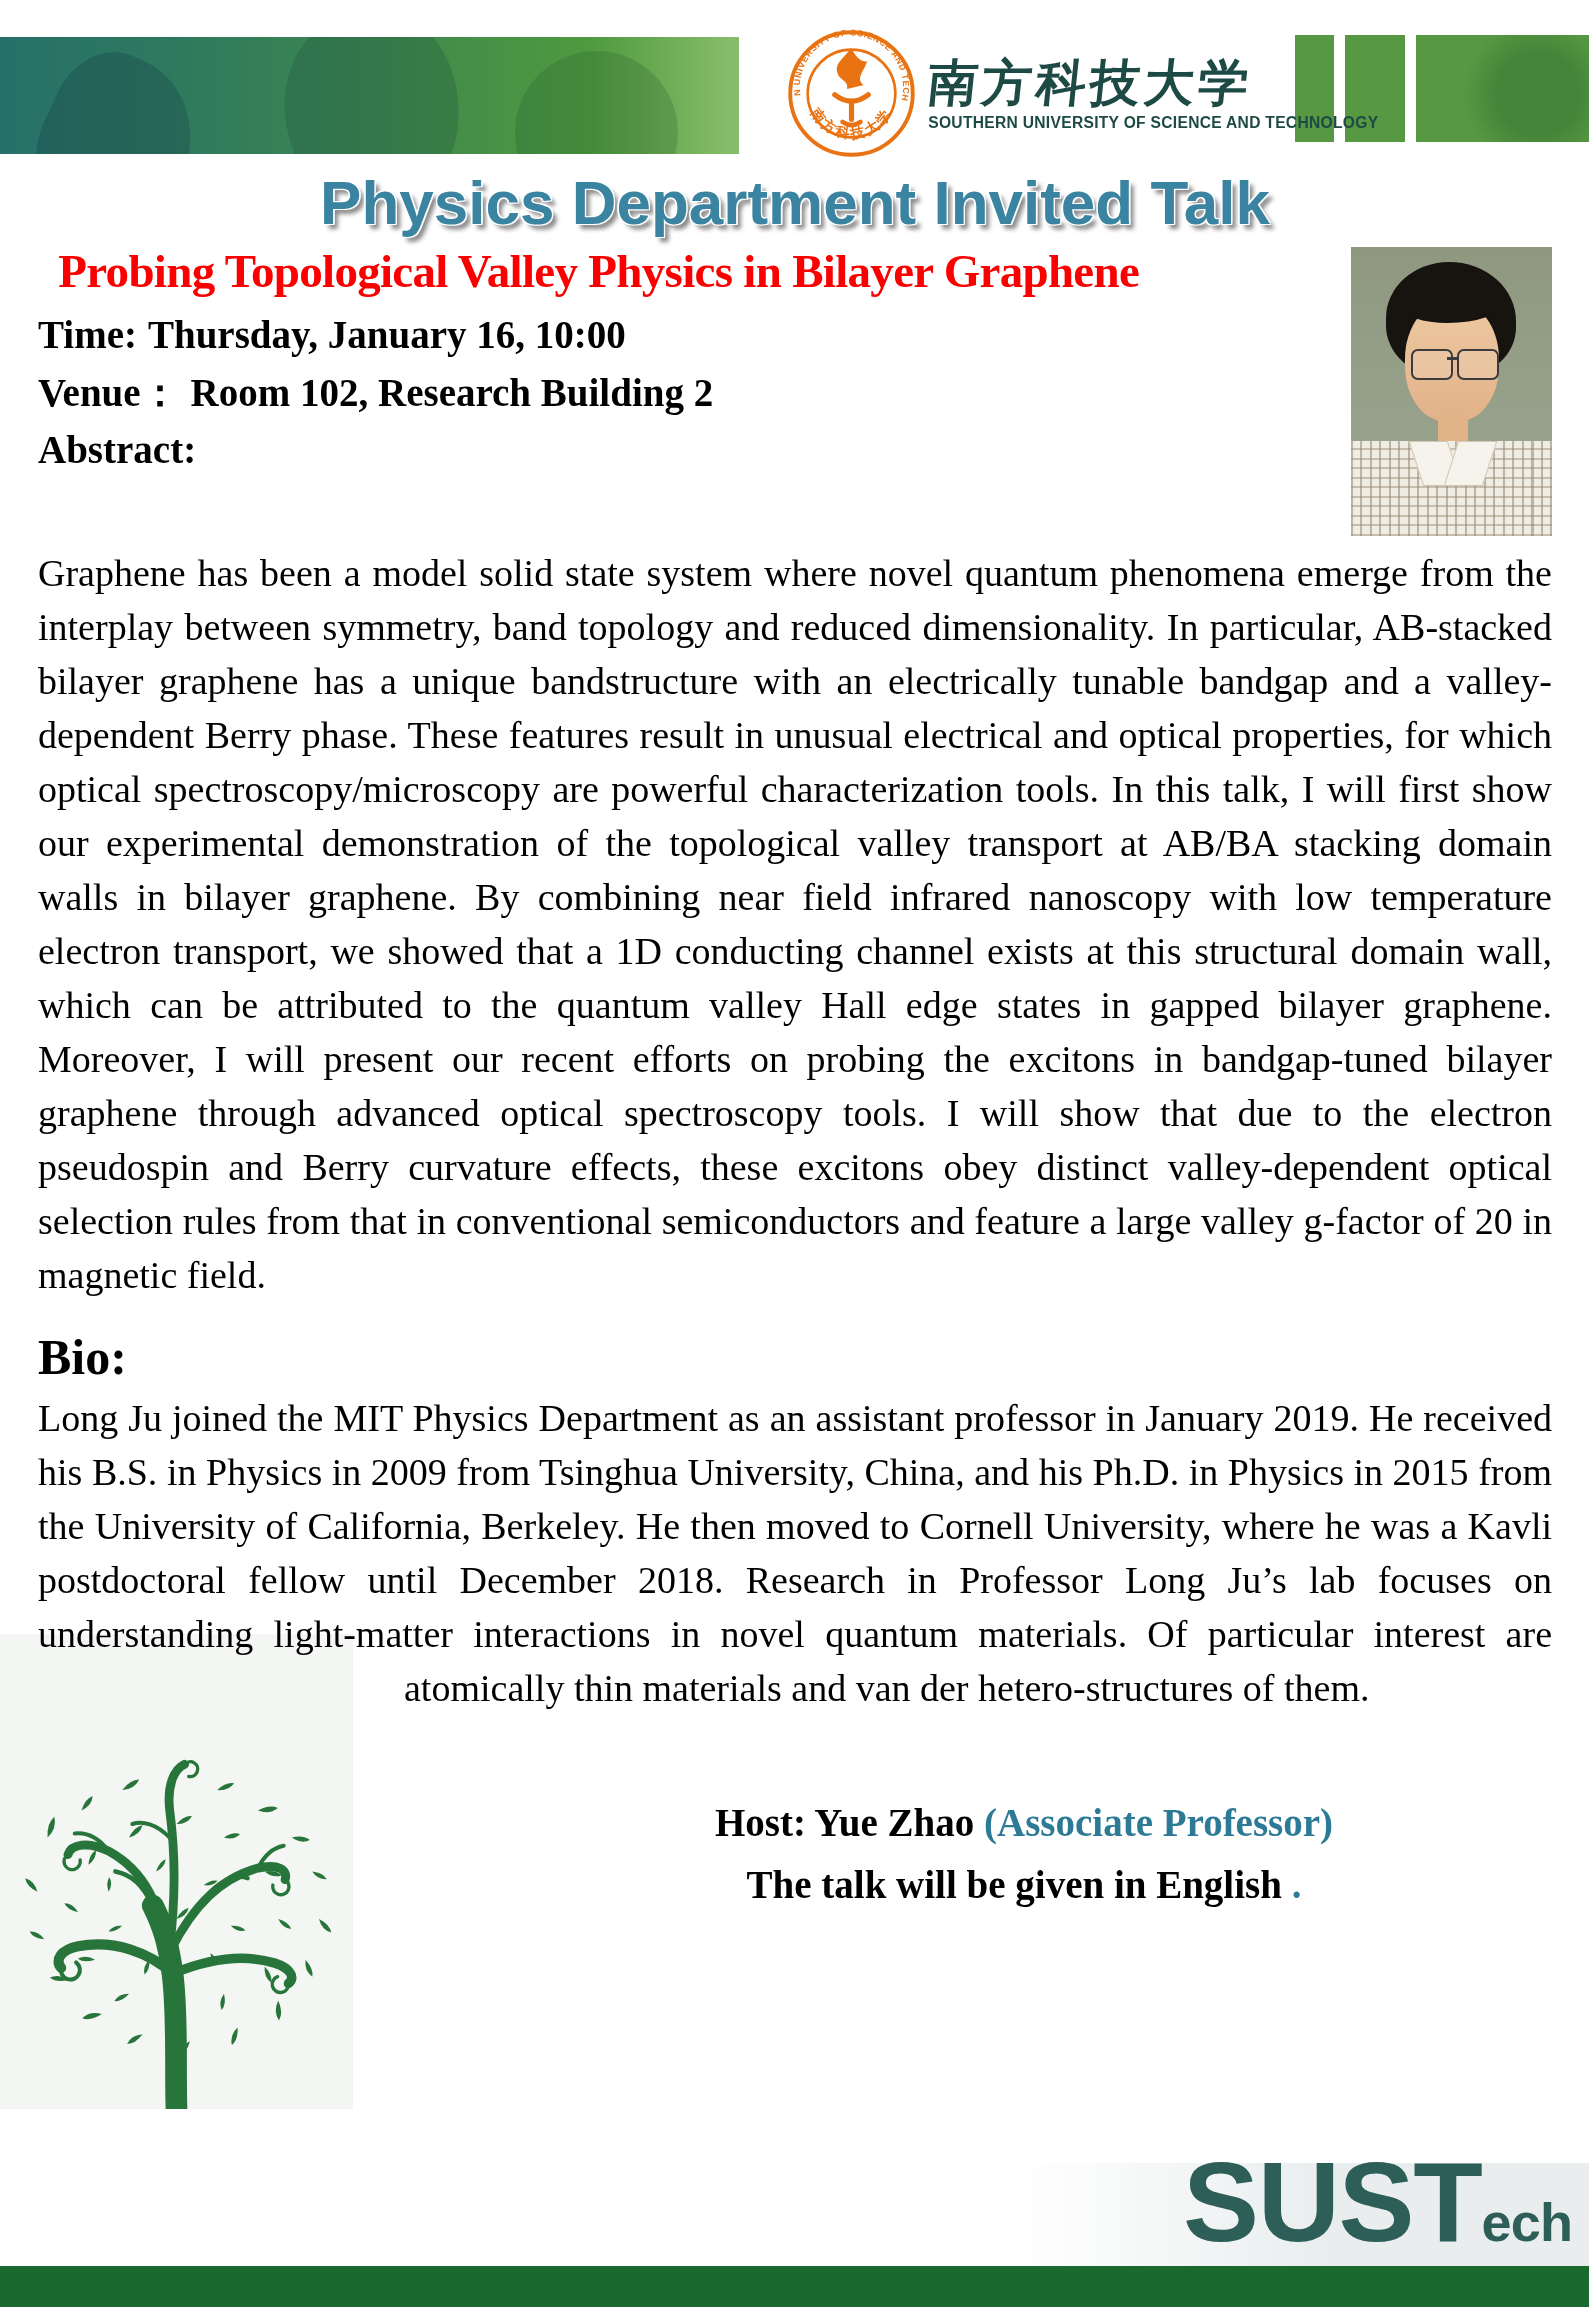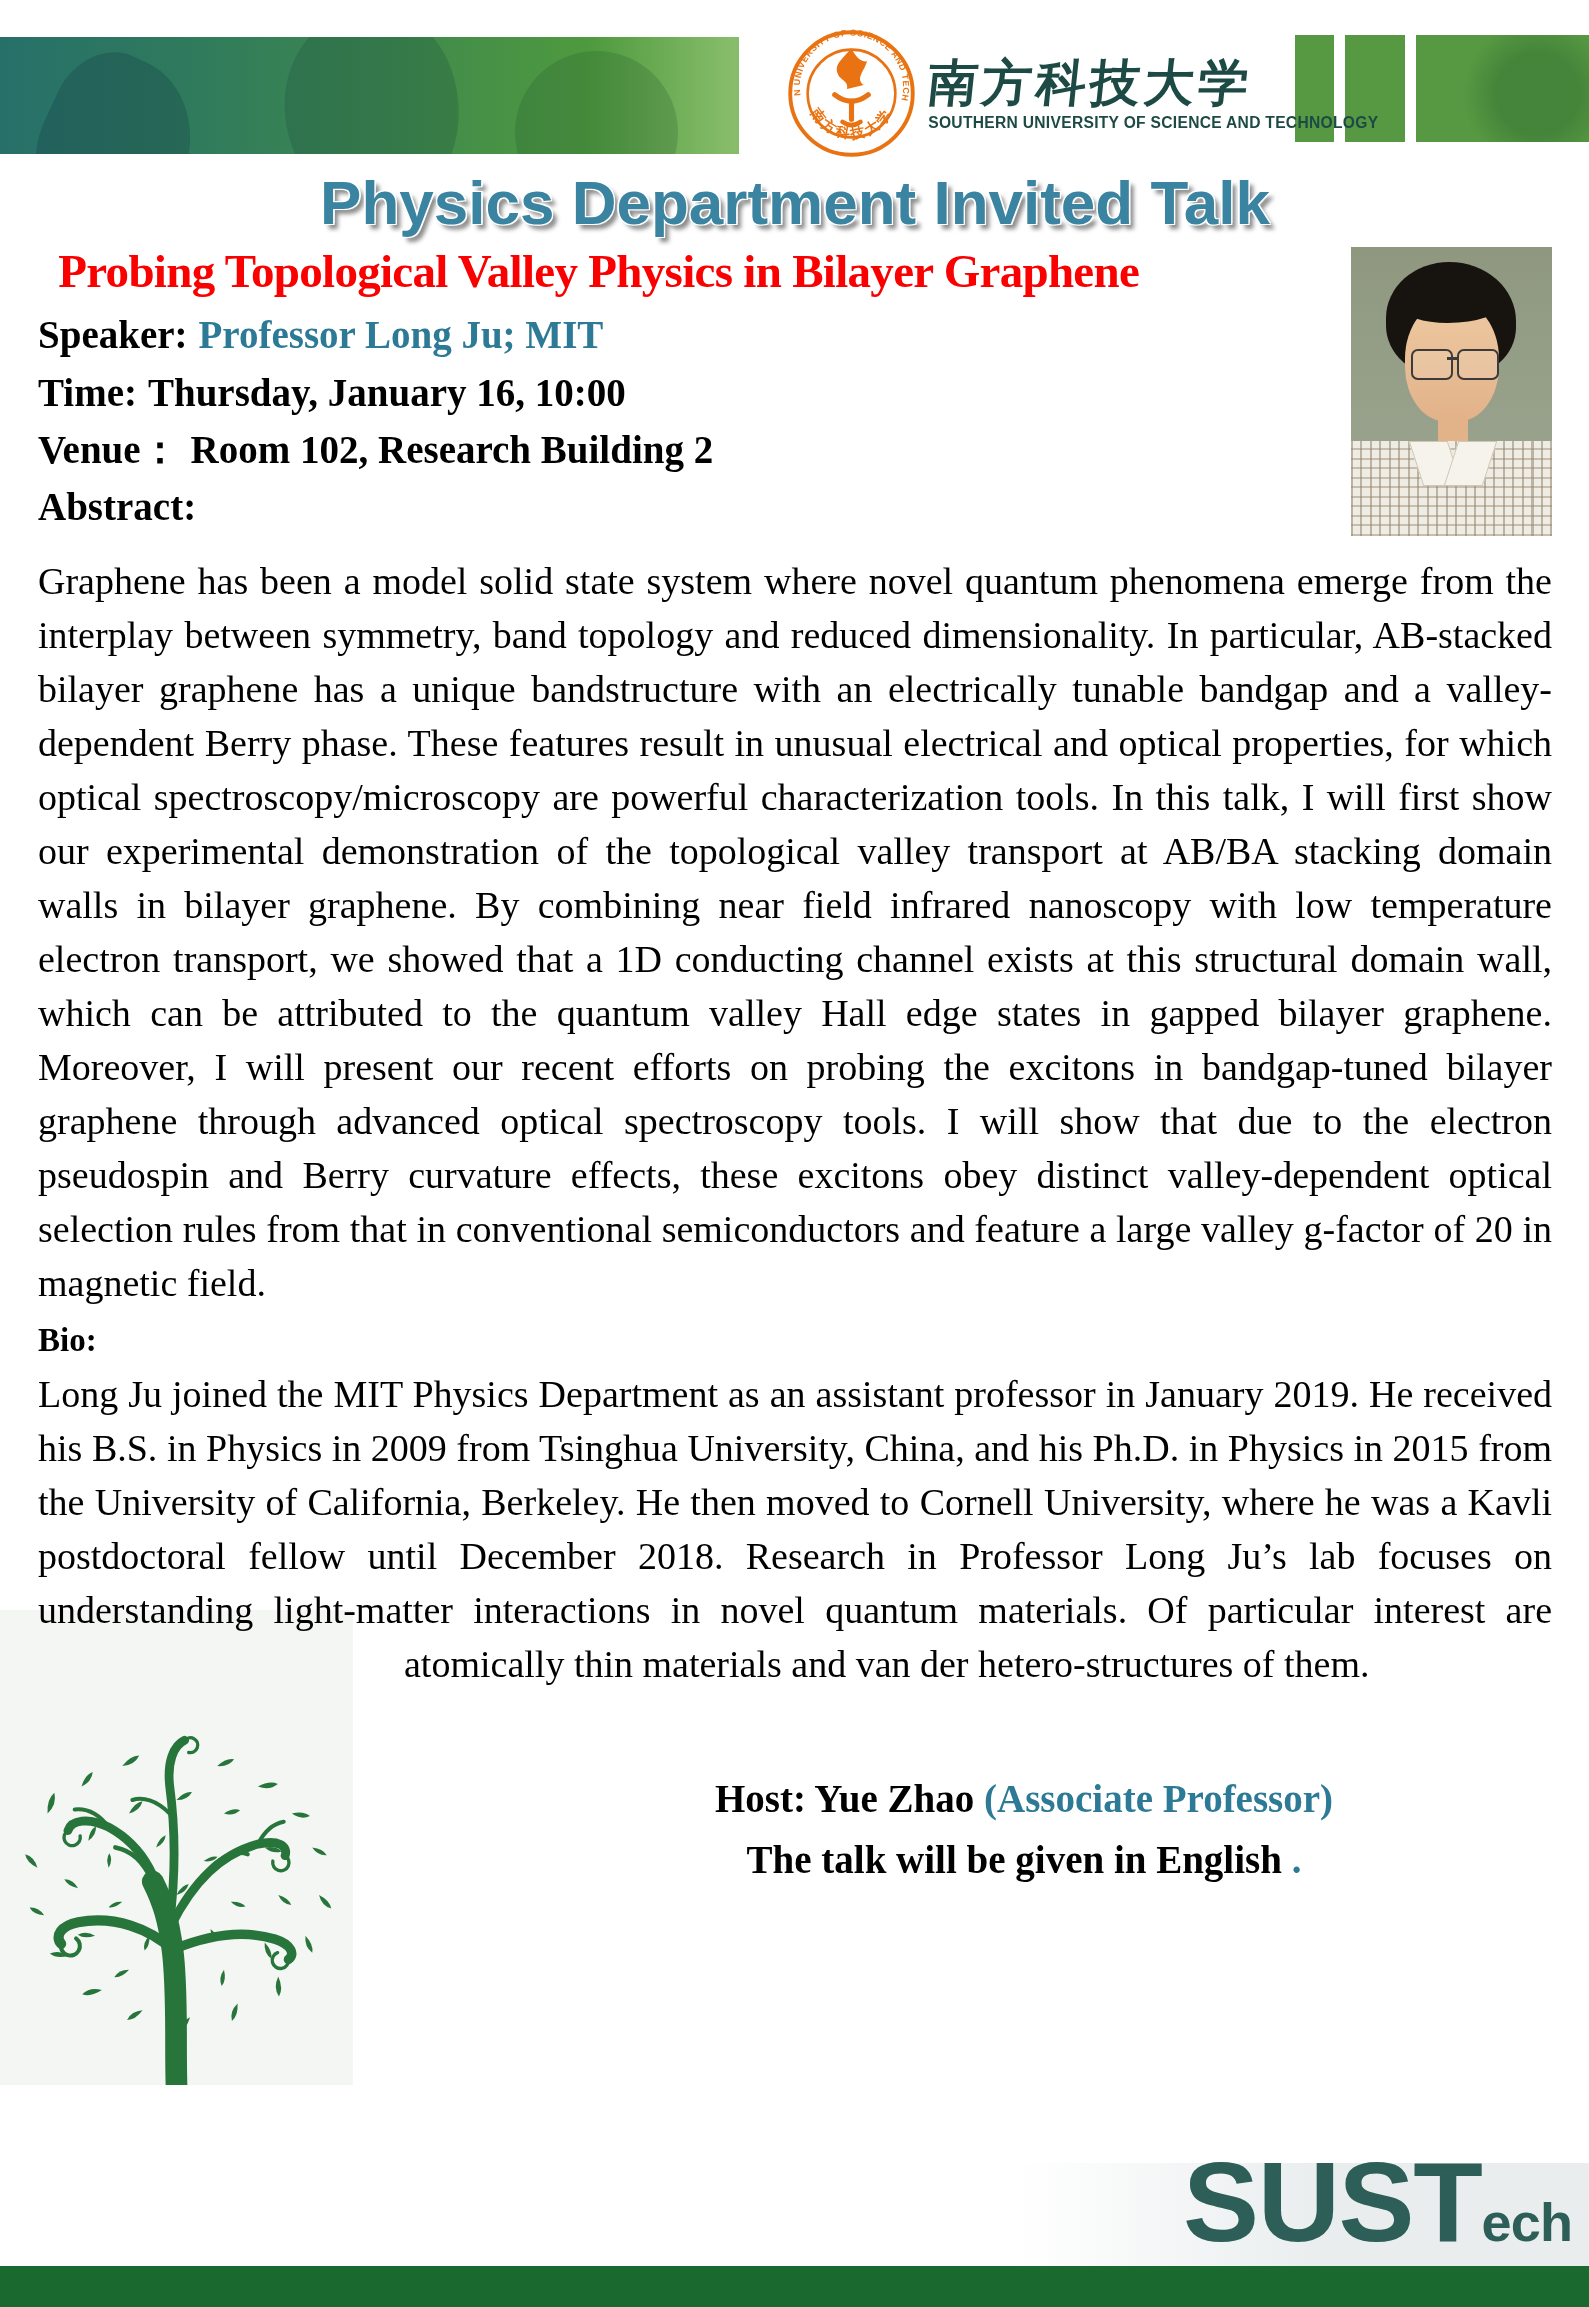--- a/index.html
+++ b/index.html
@@ -92,21 +92,21 @@
       repeating-linear-gradient(0deg, rgba(148,132,110,.45) 0 2px, rgba(0,0,0,0) 2px 9.5px),
       #efece4;}
   .photo .collar-l,.photo .collar-r{position:absolute; top:194px; width:37px; height:43px;
     background:#f6f3ec; border:1.4px solid #cfc6b4;}
   .photo .collar-l{left:65px; transform:skewX(18deg);}
   .photo .collar-r{left:100px; transform:skewX(-18deg);}
   
   .body-text{
     margin:9.5px 0 0 0; font-size:38px; line-height:54px; text-align:justify;
   }
-  .section-heading{margin:14px 0 0 0; font-size:33px; font-weight:bold; line-height:1.0;}
+  .section-heading{margin:30px 0 0 0; font-size:50px; font-weight:bold; line-height:1.0;}
   .bio-wrap{position:relative;}
   .tree-spacer-a{float:left; width:0.7px; height:271px; margin-left:-0.7px; visibility:hidden;}
   .tree-spacer-b{float:left; clear:left; width:366px; height:461px; visibility:hidden;}
   .tree-box{
     position:absolute; left:-38px; top:243px; width:353px; height:475px;
     background:#f4f6f3; z-index:0; pointer-events:none;
   }
   .tree-box svg{width:100%; height:100%;}
   
   .host-block{margin:88px 0 0 458px; position:relative; z-index:1;}
@@ -169,23 +169,20 @@
   </div>
 
   <div class="content">
 
     <h1 class="main-title">Physics Department Invited Talk</h1>
 
     <div class="talk-row">
       <div class="talk-left">
         <h2 class="talk-title">Probing Topological Valley Physics in Bilayer Graphene</h2>
 
-        <p class="info-line">
-          <span class="lbl">Speaker:</span><span class="teal">Professor Long Ju; MIT</span>
-        </p>
         <p class="info-line">
           <span class="lbl">Time:</span><span>Thursday, January 16, 10:00</span>
         </p>
         <p class="info-line">
           <span class="lbl">Venue：</span><span>Room 102, Research Building 2</span>
         </p>
         <p class="info-line">Abstract:</p>
       </div>
 
       <div class="photo">

